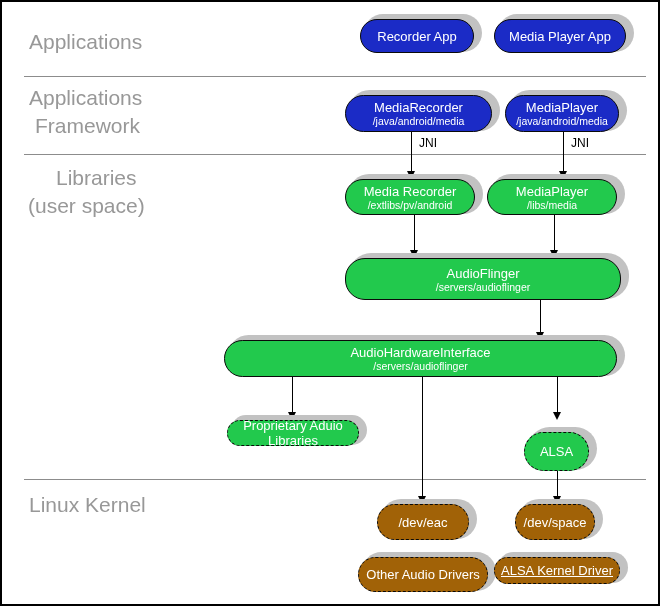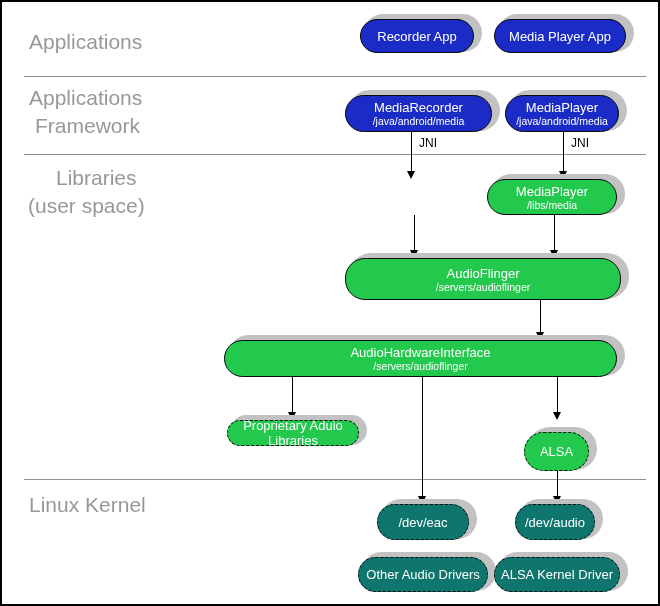--- a/index.html
+++ b/index.html
@@ -19,21 +19,21 @@
     position:absolute; box-sizing:border-box;
     border:1.5px solid #0a0a0a; border-radius:20px;
     color:#ffffff; display:flex; flex-direction:column;
     align-items:center; justify-content:center; text-align:center;
     box-shadow:6px -3px 0 2px #c2c2c2;
     padding:12px 4px;
   }
   .pill.dashed { border-style:dashed; }
   .blue  { background:#1b2bc6; }
   .green { background:#22c94d; }
-  .red   { background:#0f766e; }
+  .red   { background:#a16207; }
   .t { font-size:13px; line-height:15px; }
   .s { font-size:10.5px; line-height:12px; }
   .vline { position:absolute; width:1px; background:#000; }
   .arrow {
     position:absolute; width:0; height:0;
     border-left:4px solid transparent; border-right:4px solid transparent;
     border-top:8px solid #000;
   }
   .jni { position:absolute; font-size:12px; color:#000; white-space:nowrap; }
 </style>
@@ -91,20 +91,24 @@
 
   <div class="pill blue" style="left:343px; top:93px; width:147px; height:37px;">
     <span class="t">MediaRecorder</span>
     <span class="s">/java/android/media</span>
   </div>
   <div class="pill blue" style="left:503px; top:93px; width:114px; height:37px;">
     <span class="t">MediaPlayer</span>
     <span class="s">/java/android/media</span>
   </div>
 
+  <div class="pill green" style="left:343px; top:177px; width:130px; height:36px;">
+    <span class="t">Media Recorder</span>
+    <span class="s">/extlibs/pv/android</span>
+  </div>
   <div class="pill green" style="left:485px; top:177px; width:130px; height:36px;">
     <span class="t">MediaPlayer</span>
     <span class="s">/libs/media</span>
   </div>
 
   <div class="pill green" style="left:343px; top:256px; width:276px; height:42px;">
     <span class="t">AudioFlinger</span>
     <span class="s">/servers/audioflinger</span>
   </div>
 
@@ -117,22 +121,22 @@
     <span class="t">Proprietary Aduio Libraries</span>
   </div>
   <div class="pill green dashed" style="left:522px; top:430px; width:65px; height:39px;">
     <span class="t">ALSA</span>
   </div>
 
   <div class="pill red dashed" style="left:375px; top:502px; width:92px; height:36px;">
     <span class="t">/dev/eac</span>
   </div>
   <div class="pill red dashed" style="left:513px; top:502px; width:80px; height:36px;">
-    <span class="t">/dev/audio</span>
+    <span class="t">/dev/space</span>
   </div>
   <div class="pill red dashed" style="left:356px; top:555px; width:130px; height:35px;">
     <span class="t">Other Audio Drivers</span>
   </div>
-  <div class="pill red dashed" style="left:492px; top:555px; width:126px; height:35px;">
+  <div class="pill red dashed" style="left:492px; top:555px; width:126px; height:27px;text-decoration:underline;">
     <span class="t">ALSA Kernel Driver</span>
   </div>
 
 </div>
 
 </body></html>

